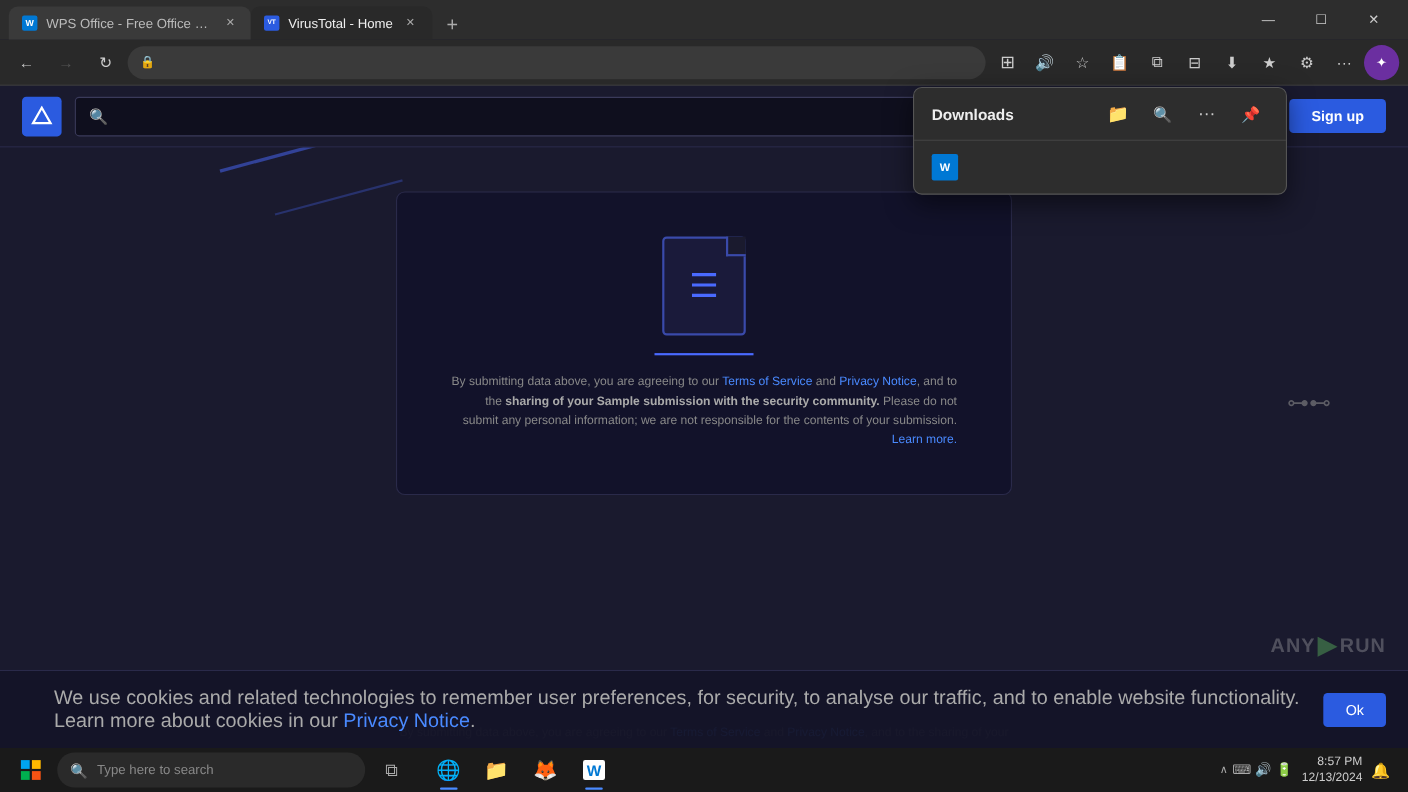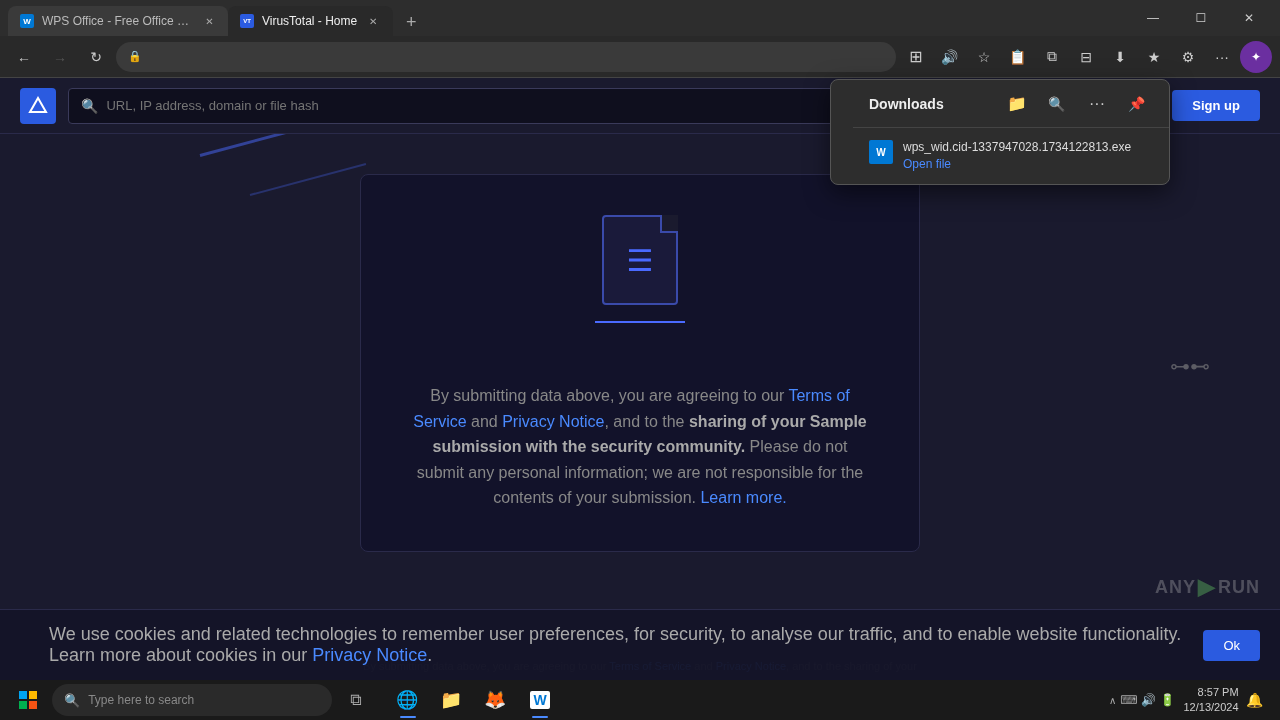--- a/index.html
+++ b/index.html
@@ -273,26 +273,25 @@
       font-size: 15px;
       font-weight: 600;
       cursor: pointer;
       display: flex;
       align-items: center;
       justify-content: center;
     }
 
     
     .disclaimer {
-      text-align: center;
-      font-size: 16px;
+      text-align: right;
+      font-size: 11px;
       color: #888;
       line-height: 1.6;
       max-width: 460px;
-      margin-top: 44px;
     }
 
     .disclaimer a {
       color: #4a8aff;
       text-decoration: none;
     }
 
     .disclaimer strong {
       color: #aaa;
     }
@@ -570,21 +569,20 @@
     <div class="vt-site">
 
       <div class="vt-header">
         <div class="vt-logo">
           <svg width="20" height="20" viewBox="0 0 20 20">
             <polygon points="10,2 18,16 2,16" fill="none" stroke="white" stroke-width="2"></polygon>
           </svg>
         </div>
         <div class="vt-search-bar">
           <span style="color:#666;font-size:14px;">🔍</span>
-          <input type="text" style="background: transparent; border: none; outline: none; color: rgb(136, 136, 136); font-size: 13px; flex: 1 1 0%; width: 100%;" placeholder="URL, IP address, domain or file hash">
         </div>
         <div class="vt-header-right">
           <span class="vt-signin">Sign in</span>
           <div class="vt-signup">Sign up</div>
         </div>
       </div>
 
       <div class="vt-main" style="position:relative;">
 
         <div style="position:absolute;top:0;left:0;right:0;bottom:0;overflow:hidden;pointer-events:none;">
@@ -630,34 +628,30 @@
         </div>
         <button class="cookie-ok-btn">Ok</button>
       </div>
 
       <div class="vt-bottom-text" style="bottom:8px;">
         <span>By submitting data above, you are agreeing to our </span><a href="#">Terms of Service</a><span> and </span><a href="#">Privacy Notice</a><span>, and to the sharing of your</span>
       </div>
     </div>
   </div>
 
-  <div class="downloads-panel" style="top: 79px; padding-left: 22px;">
+  <div class="downloads-panel" style="top: 79px;">
     <div class="downloads-header">
       <span class="downloads-title">Downloads</span>
       <button class="downloads-btn" style="font-size:16px;">📁</button>
       <button class="downloads-btn" style="font-size:14px;">🔍</button>
       <button class="downloads-btn" style="font-size:16px;">···</button>
       <button class="downloads-btn" style="font-size:14px;">📌</button>
     </div>
     <div class="downloads-item">
       <div style="width:24px;height:24px;background:#0078d4;border-radius:2px;display:flex;align-items:center;justify-content:center;color:white;font-size:10px;font-weight:bold;flex-shrink:0;">W</div>
-      <div class="downloads-item-info">
-        <div class="downloads-item-name">wps_wid.cid-1337947028.1734122813.exe</div>
-        <a class="downloads-item-action" href="#">Open file</a>
-      </div>
     </div>
   </div>
 
   <div class="taskbar" style="bottom:0;position:absolute;">
 
     <div class="taskbar-start">
       <svg width="20" height="20" viewBox="0 0 20 20">
         <rect x="1" y="1" width="8" height="8" fill="#00a4ef"></rect>
         <rect x="11" y="1" width="8" height="8" fill="#ffb900"></rect>
         <rect x="1" y="11" width="8" height="8" fill="#00b04f"></rect>

